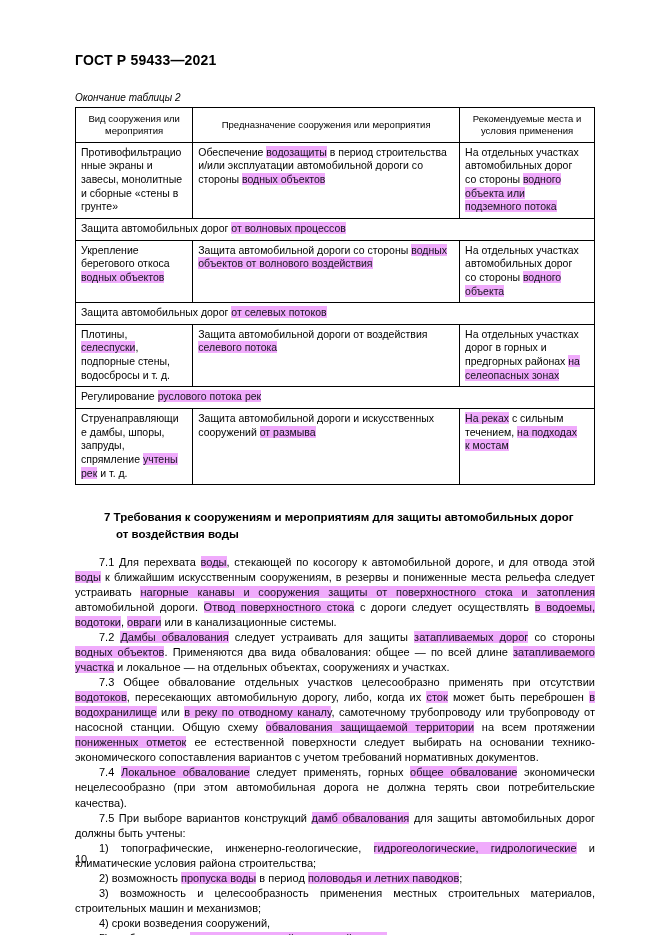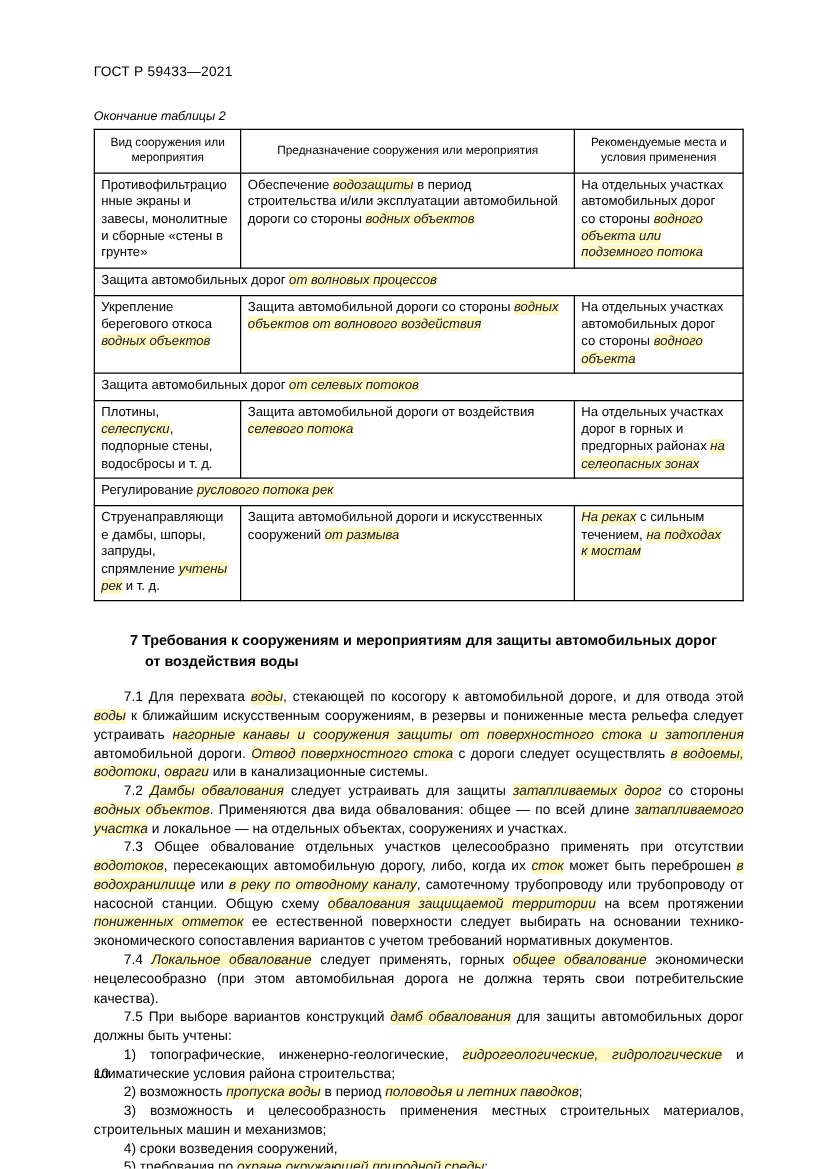--- a/index.html
+++ b/index.html
@@ -6,36 +6,36 @@
   .page{
     position:relative;
     width:661px;height:935px;
     box-sizing:border-box;
     padding:52px 66px 0 75px;
     background:#ffffff;
     color:#000;
     font-family:"Liberation Sans", sans-serif;
     overflow:hidden;
   }
-  .doc-header{font-size:11px;font-weight:normal;letter-spacing:.2px;}
+  .doc-header{font-size:14px;font-weight:bold;letter-spacing:.2px;}
   .table-caption{font-size:10px;font-style:italic;margin-top:24px;margin-bottom:4px;}
   table.doc-table{border-collapse:collapse;width:100%;table-layout:fixed;font-size:10.5px;line-height:1.3;}
   table.doc-table th, table.doc-table td{
     border:1px solid #000;
     padding:3px 10px 4px 5px;
     vertical-align:top;
     text-align:left;
     overflow-wrap:break-word;
   }
   table.doc-table th{
     text-align:center;vertical-align:middle;
     font-weight:normal;font-size:9.5px;line-height:1.25;padding:5px 3px;
   }
   td.span-cell{text-align:center;padding:3px 4px;margin-left:20px;}
-  .hl{background:#fef9c3;color:#14141c;font-style:italic;}
+  .hl{background:#f0abfc;color:#14141c;}
   .section-heading{
     font-size:11.5px;font-weight:bold;line-height:1.45;
     margin:24px 11px 12px 0;
     padding-left:41px;text-indent:-12px;
   }
   .body-text{margin:0;}
   p.para{
     margin:0;
     font-size:11px;line-height:1.37;
     text-align:justify;text-indent:24px;

